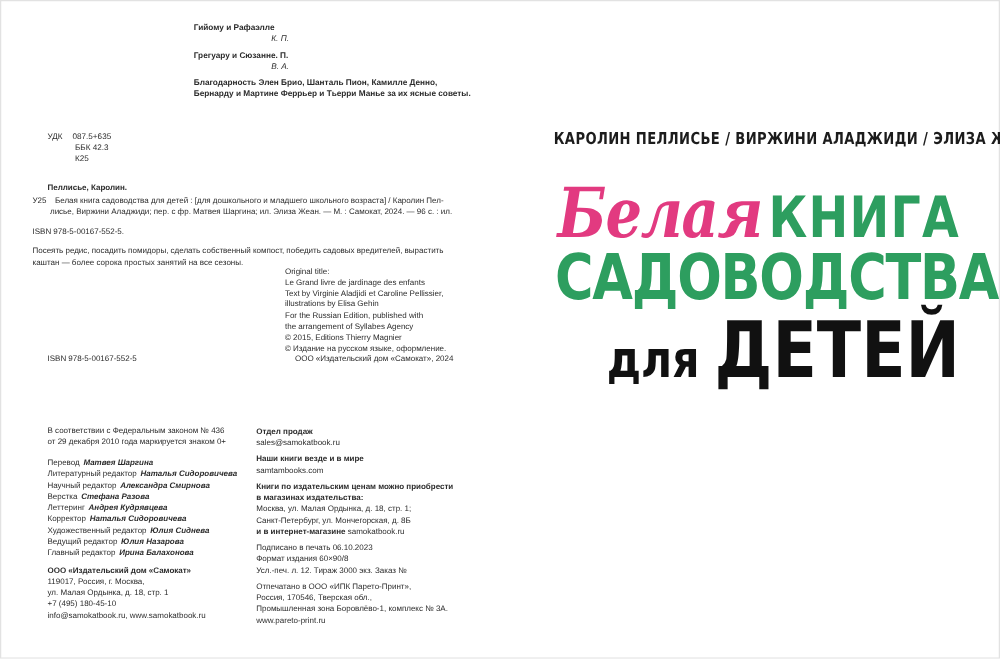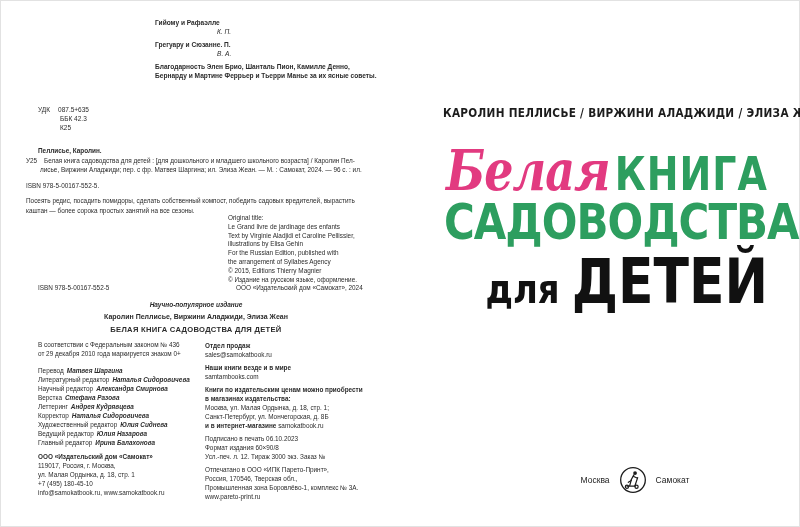--- a/index.html
+++ b/index.html
@@ -120,25 +120,20 @@
     <div>illustrations by Elisa Gehin</div>
     <div>For the Russian Edition, published with</div>
     <div>the arrangement of Syllabes Agency</div>
     <div>©  2015, Editions Thierry Magnier</div>
     <div>©  Издание на русском языке, оформление.</div>
     <div class="pad">ООО «Издательский дом «Самокат», 2024</div>
   </div>
 
   <div class="abs isbn2">ISBN 978-5-00167-552-5</div>
 
-  <div class="abs edition">
-    <div class="ed-kind">Научно-популярное издание</div>
-    <div class="ed-authors">Каролин Пеллисье, Виржини Аладжиди, Элиза Жеан</div>
-    <div class="ed-title">БЕЛАЯ КНИГА САДОВОДСТВА ДЛЯ ДЕТЕЙ</div>
-  </div>
 
   <div class="abs col-left">
     <div>В соответствии с Федеральным законом № 436</div>
     <div>от 29 декабря 2010 года маркируется знаком 0+</div>
 
     <div class="credits">
       <div class="credit-row"><span>Перевод</span><span class="nm">Матвея Шаргина</span></div>
       <div class="credit-row"><span>Литературный редактор</span><span class="nm">Наталья Сидоровичева</span></div>
       <div class="credit-row"><span>Научный редактор</span><span class="nm">Александра Смирнова</span></div>
       <div class="credit-row"><span>Верстка</span><span class="nm">Стефана Разова</span></div>
@@ -192,34 +187,14 @@
   <div class="abs title-line t-line1">
     <span class="w-belaya">Белая</span>
     <span class="w-kniga">КНИГА</span>
   </div>
   <div class="abs title-line t-line2 w-kniga" style="font-size:42px;">САДОВОДСТВА</div>
   <div class="abs title-line t-line3">
     <span class="w-dlya">для</span>
     <span class="w-detey">ДЕТЕЙ</span>
   </div>
 
-  <div class="abs imprint">
-    <span>Москва</span>
-    <span>
-      <svg class="logo-circle" viewBox="0 0 30 30">
-        <circle cx="15" cy="15" r="13.2" fill="none" stroke="#1c1c1c" stroke-width="1.4"></circle>
-        <g stroke="#1c1c1c" stroke-width="1.3" fill="none" stroke-linecap="round">
-          <path d="M8.5 21.5 L17 21.5"></path>
-          <path d="M17 21.5 L20 12.5"></path>
-          <circle cx="8.5" cy="22.3" r="1.7"></circle>
-          <circle cx="18.8" cy="22.3" r="1.7"></circle>
-          <path d="M11.5 21 L13.2 14.5"></path>
-          <path d="M13.2 14.5 L16 9.5"></path>
-          <path d="M15.2 11 L19.3 12.8"></path>
-          <path d="M13.2 15.5 L10 17.5"></path>
-        </g>
-        <circle cx="17.2" cy="7.6" r="2" fill="#1c1c1c"></circle>
-      </svg>
-    </span>
-    <span>Самокат</span>
-  </div>
 
 </div>
 
 </body></html>

